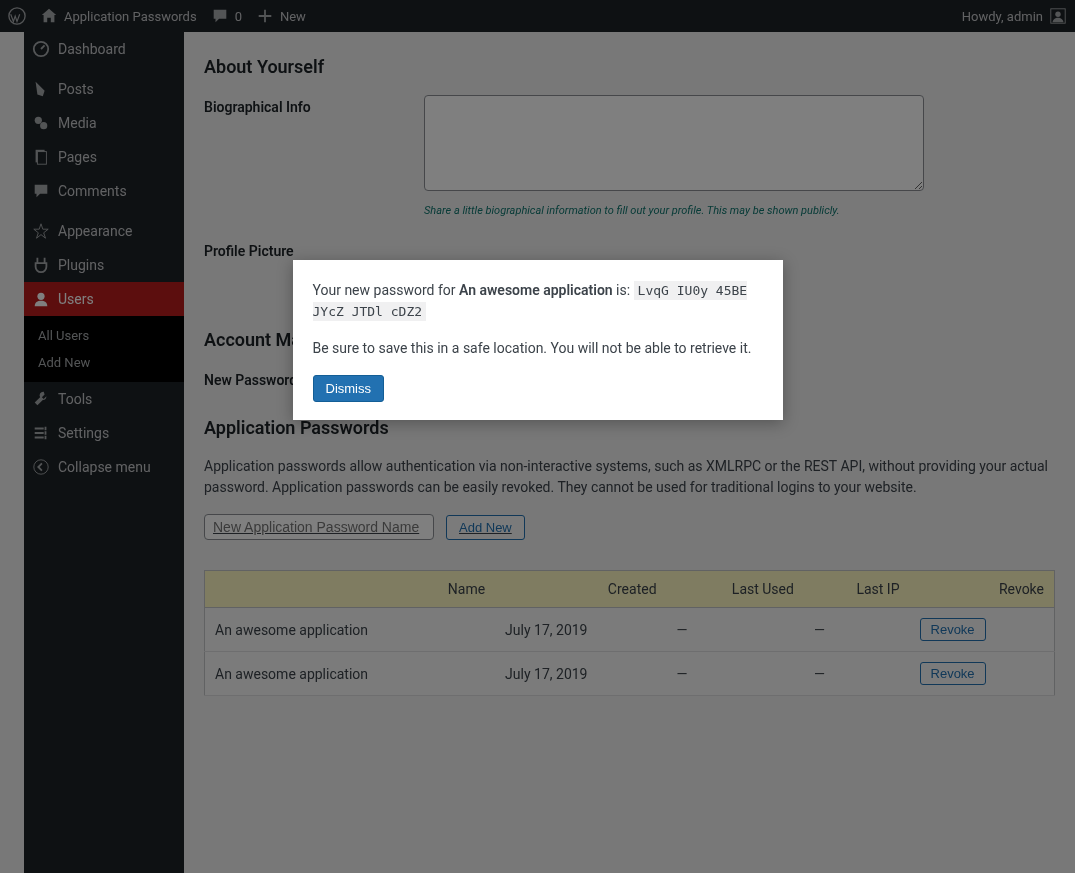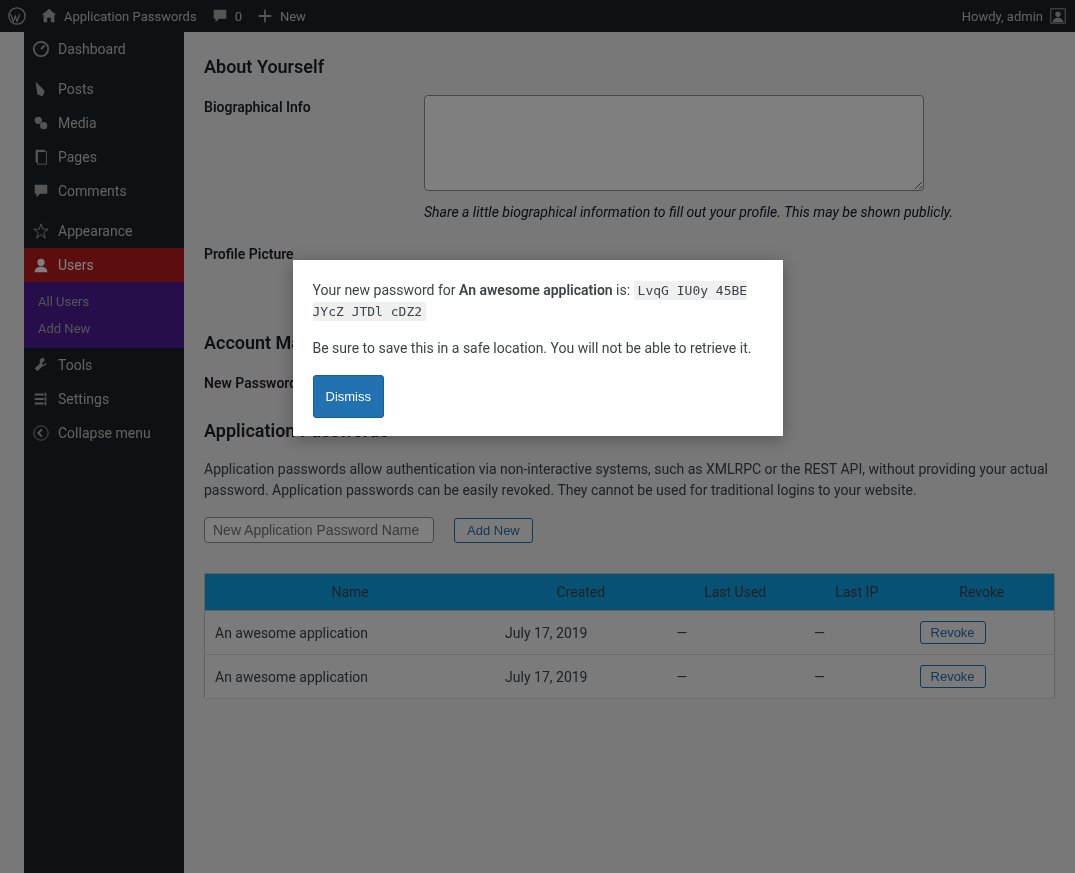--- a/index.html
+++ b/index.html
@@ -12,48 +12,48 @@
 
 .wrap { display: flex; height: calc(100% - 32px); }
 
 .sidebar { width: 160px; background: #1d2327; color: #c3c4c7; display: flex; flex-direction: column; margin-left: 24px; }
 .menu-item { display: flex; align-items: center; padding: 8px 8px; gap: 8px; font-size: 14px; color: #c3c4c7; position: relative; }
 .menu-item.sep { margin-top: 6px; }
 .menu-item svg { width: 18px; height: 18px; fill: #a7aaad; flex-shrink: 0; }
 .menu-item.active { background: #b91c1c; color: #fff; }
 .menu-item.active svg { fill: #fff; }
 .menu-item.active::after { content: ""; position: absolute; right: -8px; top: 50%; margin-top: -8px; border: 8px solid transparent; border-right-color: #f0f0f1; }
-.submenu { background: #4c1d95; padding: 6px 0; }
+.submenu { background: #000000; padding: 6px 0; }
 .submenu-item { padding: 6px 12px 6px 14px; font-size: 13px; color: #a7aaad; }
 .submenu-item.current { color: #fff; font-weight: 600; }
 
 .content { flex: 1; padding: 0 20px 40px 20px; overflow-y: auto; color: #3c434a; border-radius: 32px; }
 h2.section { font-size: 18px; font-weight: 600; margin: 24px 0 18px; color: #1d2327; }
 .form-row { display: flex; align-items: flex-start; margin-bottom: 22px; }
 .form-label { width: 220px; font-weight: 600; font-size: 14px; color: #1d2327; padding-top: 4px; }
 .form-field { flex: 1; }
 textarea { width: 500px; height: 96px; border: 1px solid #8c8f94; border-radius: 4px; padding: 6px 8px; font-size: 14px; resize: both; }
-.desc { font-style: italic; color: #0f172a; margin-top: 10px; font-size: 14px; }
+.desc { font-style: italic; color: #0f766e; margin-top: 10px; font-size: 11px; }
 .button { display: inline-block; background: #f6f7f7; border: 1px solid #2271b1; color: #2271b1; padding: 4px 12px; border-radius: 3px; font-size: 13px; cursor: pointer; }
 .button.disabled { border-color: #dcdcde; color: #a7aaad; background: #f6f7f7; }
 input.text { border: 1px solid #8c8f94; border-radius: 4px; padding: 4px 8px; font-size: 14px; width: 230px; }
-.inline-controls { display: flex; gap: 20px; align-items: center; }
+.inline-controls { display: flex; gap: 12px; align-items: center; text-decoration: underline; }
 
 .desc-block { font-size: 14px; color: #3c434a; margin: 4px 0 16px; line-height: 1.5; }
 
 table.list { width: 100%; border-collapse: collapse; border: 1px solid #c3c4c7; }
-table.list th { text-align: center; font-weight: 400; font-size: 14px; padding: 10px 10px; border-bottom: 1px solid #c3c4c7; background: #0ea5e9; margin-left: 15px; }
+table.list th { text-align: right; font-weight: 400; font-size: 14px; padding: 10px 10px; border-bottom: 1px solid #c3c4c7; background: #fef9c3; margin-left: 15px; }
 table.list td { padding: 10px 10px; font-size: 14px; background: #f6f7f7; border-bottom: 1px solid #dcdcde; }
 .revoke-btn { background: #f6f7f7; border: 1px solid #2271b1; color: #2271b1; padding: 3px 10px; border-radius: 3px; font-size: 13px; }
 
 .overlay { position: absolute; inset: 0; background: rgba(0,0,0,0.5); display: flex; align-items: flex-start; justify-content: center; padding-top: 260px; }
 .dialog { background: #fff; width: 490px; padding: 20px 20px 18px; border-radius: 0; box-shadow: 0 3px 15px rgba(0,0,0,0.3); font-size: 14px; line-height: 1.5; color: #3c434a; }
 .dialog p { margin-bottom: 16px; }
 .dialog code { background: #f0f0f1; padding: 2px 4px; font-family: Consolas, Monaco, monospace; font-size: 13px; }
-.dialog .primary { background: #2271b1; border: 1px solid #135e96; color: #fff; padding: 13px 12px; border-radius: 3px; font-size: 13px; cursor: pointer; }
+.dialog .primary { background: #2271b1; border: 1px solid #135e96; color: #fff; padding: 5px 12px; border-radius: 3px; font-size: 13px; cursor: pointer; }
 .dialog strong { font-weight: 600; }
 </style>
 </head>
 <body>
 
 <div class="adminbar">
   <div class="adminbar-left">
     <span class="ab-item">
         <svg viewBox="0 0 20 20">
           <circle cx="10" cy="10" r="9" fill="none" stroke="#a7aaad" stroke-width="1.5"></circle>
@@ -124,20 +124,26 @@
         <svg viewBox="0 0 20 20">
           <path d="M3 3h14v10H9l-4 4v-4H3z"></path>
         </svg>
         <span>Comments</span>
       </div>
     <div class="menu-item sep">
         <svg viewBox="0 0 20 20">
           <path d="M10 2l2 6 6 0-5 4 2 6-5-4-5 4 2-6-5-4 6 0z" fill="none" stroke="#a7aaad"></path>
         </svg>
         <span>Appearance</span>
+      </div>
+    <div class="menu-item">
+        <svg viewBox="0 0 20 20">
+          <path d="M6 2v6M14 2v6M4 8h12v4a6 6 0 01-12 0z" fill="none" stroke="#a7aaad" stroke-width="2"></path>
+        </svg>
+        <span>Plugins</span>
       </div>
     <div class="menu-item active">
         <svg viewBox="0 0 20 20">
           <circle cx="10" cy="7" r="4"></circle>
           <path d="M3 18c0-4 3-6 7-6s7 2 7 6"></path>
         </svg>
         <span>Users</span>
       </div>
     <div class="submenu">
       <div class="submenu-item">All Users</div>

